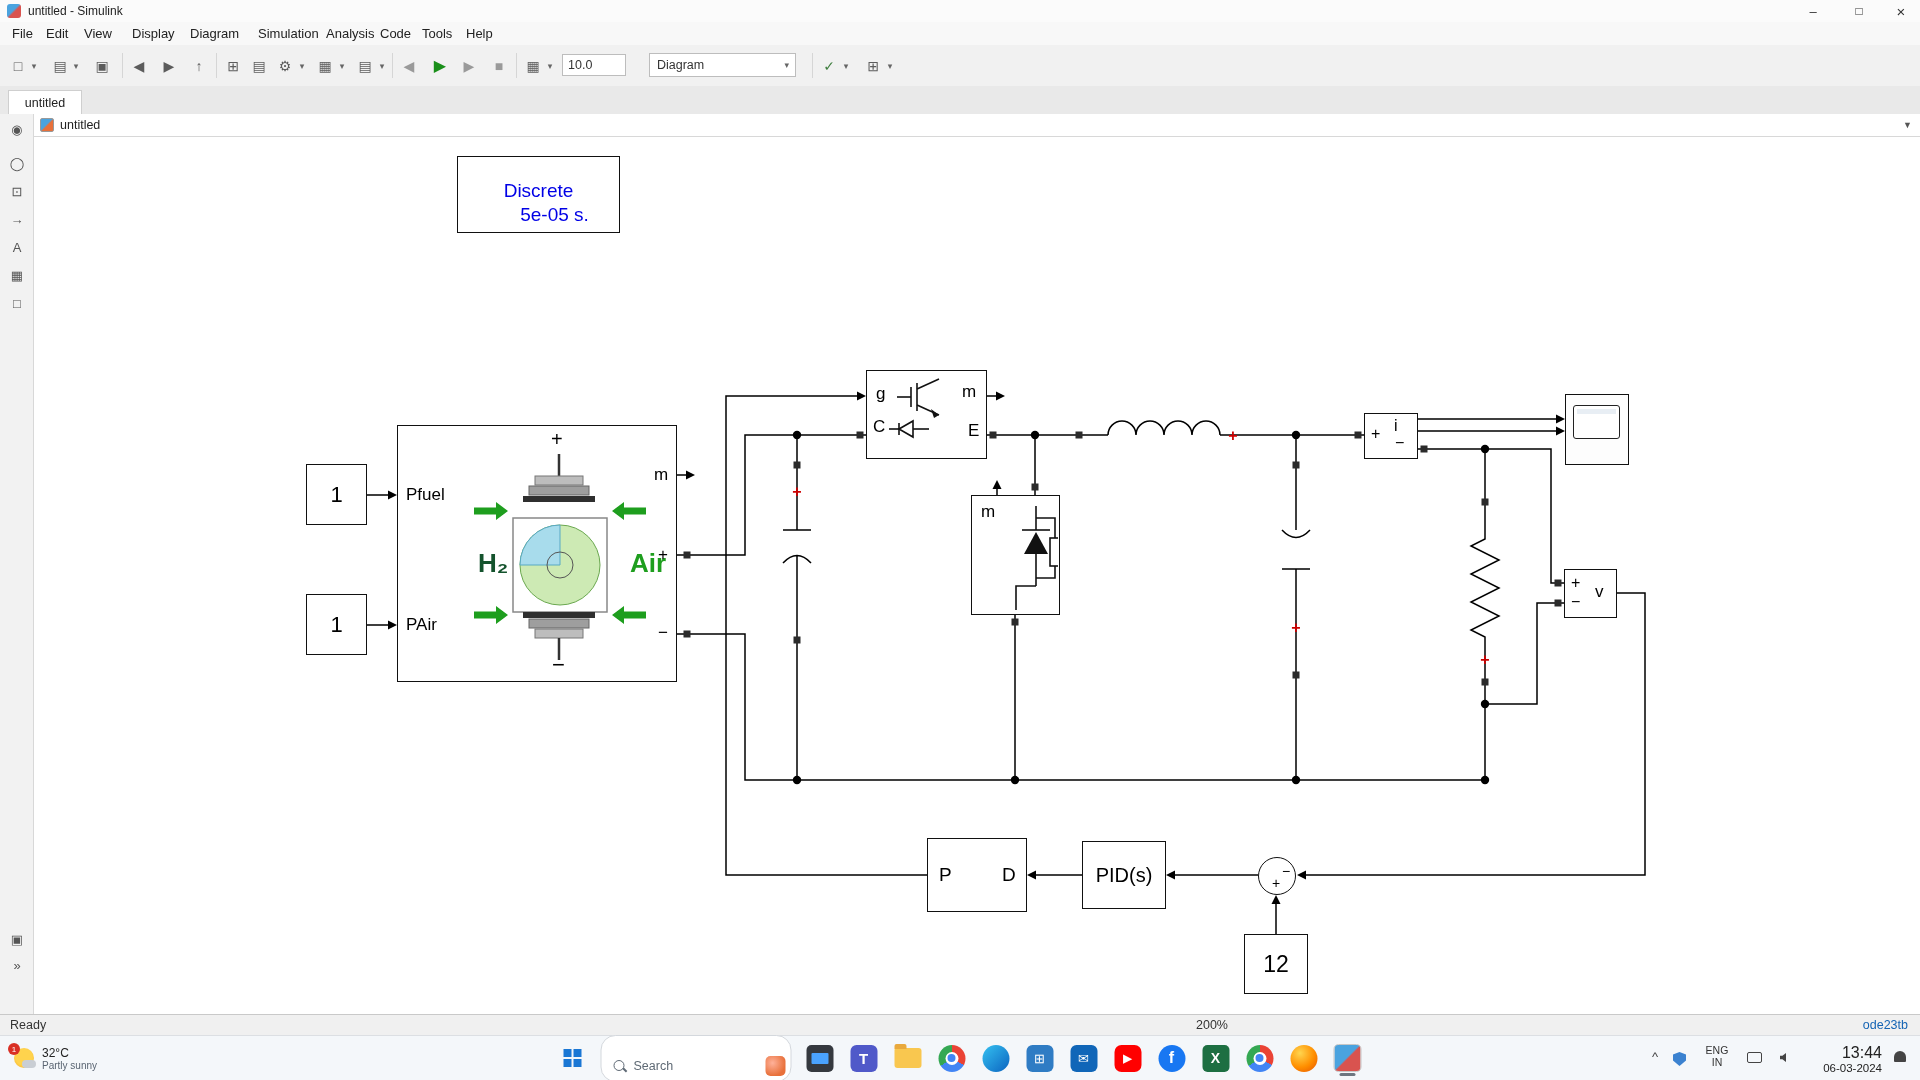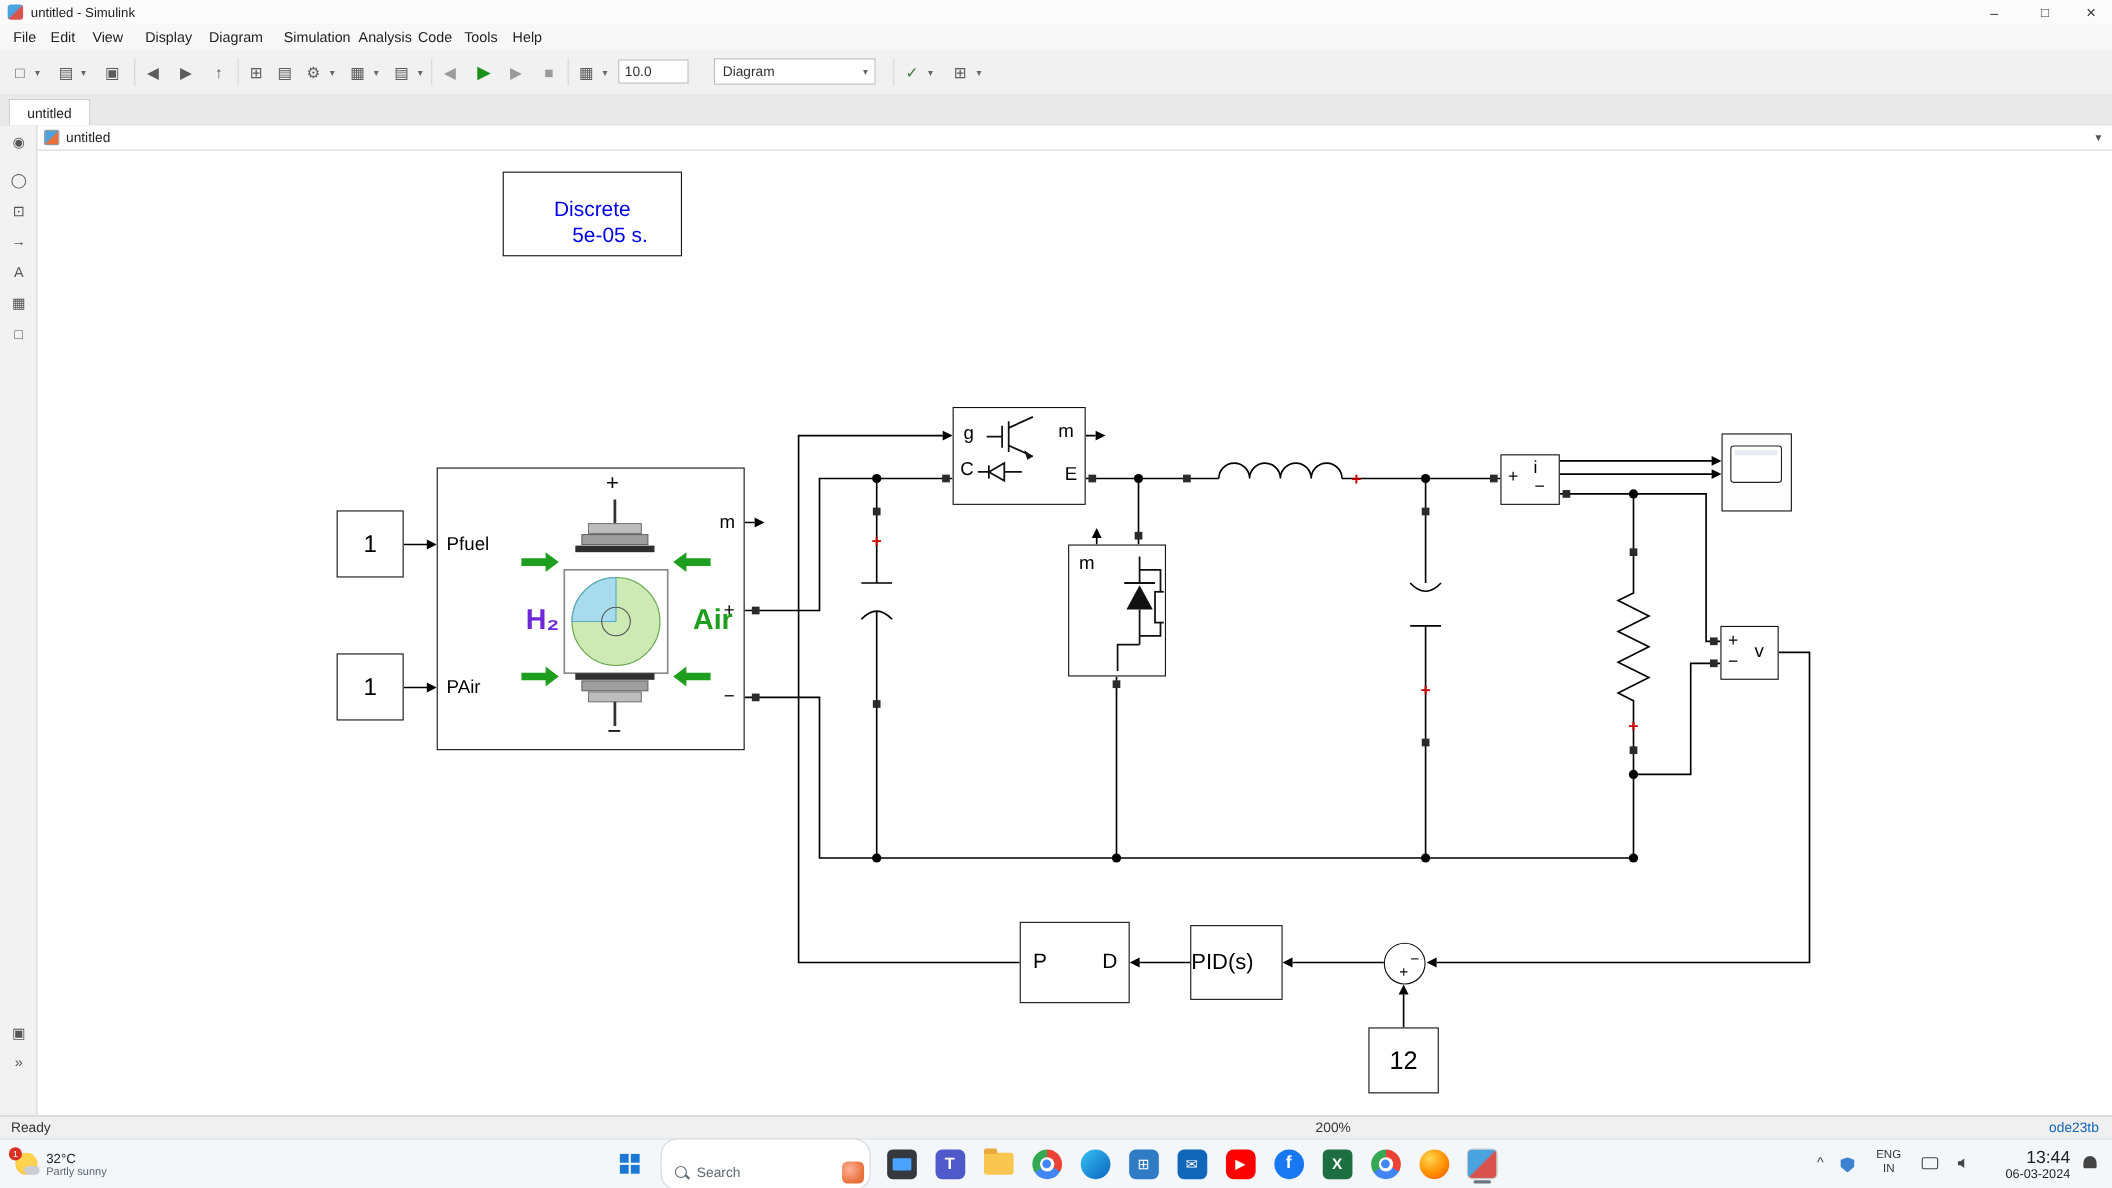--- a/index.html
+++ b/index.html
@@ -206,21 +206,21 @@
     <line x1="161" y1="212" x2="161" y2="234" stroke="#333" stroke-width="2.5"></line>
     <g fill="#1e9e1e">
       <polygon points="76,81.5 98,81.5 98,76 110,85 98,94 98,88.5 76,88.5"></polygon>
       <polygon points="76,185.5 98,185.5 98,180 110,189 98,198 98,192.5 76,192.5"></polygon>
       <polygon points="248,81.5 226,81.5 226,76 214,85 226,94 226,88.5 248,88.5"></polygon>
       <polygon points="248,185.5 226,185.5 226,180 214,189 226,198 226,192.5 248,192.5"></polygon>
     </g>
   </svg>
   <span class="lbl" style="left:153px;top:2px;font-size:20px;">+</span>
   <span class="lbl" style="left:154px;top:226px;font-size:22px;">−</span>
-  <span class="lbl" style="left:80px;top:122px;font-size:26px;font-weight:bold;color:#6d28d9;">H₂</span>
+  <span class="lbl" style="left:80px;top:122px;font-size:26px;font-weight:bold;color:#14532d;">H₂</span>
   <span class="lbl" style="left:232px;top:122px;font-size:26px;font-weight:bold;color:#1e9e1e;">Air</span>
   <span class="lbl" style="left:8px;top:59px;font-size:17px;">Pfuel</span>
   <span class="lbl" style="left:8px;top:189px;font-size:17px;">PAir</span>
   <span class="lbl" style="left:256px;top:39px;font-size:17px;">m</span>
   <span class="lbl" style="left:260px;top:119px;font-size:17px;">+</span>
   <span class="lbl" style="left:260px;top:197px;font-size:17px;">−</span>
 </div>
 
 <div class="block" style="left:866px;top:370px;width:121px;height:89px;z-index:2;">
   <svg width="118" height="86" style="position:absolute;left:0;top:0;">
@@ -270,21 +270,21 @@
   <span class="lbl" style="left:6px;top:23px;font-size:16px;">−</span>
   <span class="lbl" style="left:30px;top:12px;font-size:17px;">v</span>
 </div>
 
 <div class="block" style="left:1565px;top:394px;width:64px;height:71px;background:#fdfdfd;z-index:2;">
   <div class="a" style="left:7px;top:10px;width:47px;height:34px;border:1.4px solid #222;border-radius:3px;background:#fff;">
     <div class="a" style="left:3px;top:3px;right:3px;height:5px;background:#e8eef4;"></div>
   </div>
 </div>
 
-<div class="block" style="left:1082px;top:841px;width:84px;height:68px;display:flex;align-items:center;justify-content:flex-start;z-index:2;">
+<div class="block" style="left:1082px;top:841px;width:84px;height:68px;display:flex;align-items:center;justify-content:center;z-index:2;">
   <span style="font-size:20px;">PID(s)</span>
 </div>
 
 <div class="block" style="left:927px;top:838px;width:100px;height:74px;z-index:2;">
   <span class="lbl" style="left:11px;top:25px;font-size:19px;">P</span>
   <span class="lbl" style="left:74px;top:25px;font-size:19px;">D</span>
 </div>
 
 <div class="a" style="left:1258px;top:857px;width:38px;height:38px;border:1.6px solid #111;border-radius:50%;background:#fff;z-index:2;">
   <span class="lbl" style="left:23px;top:5px;font-size:14px;">−</span>

